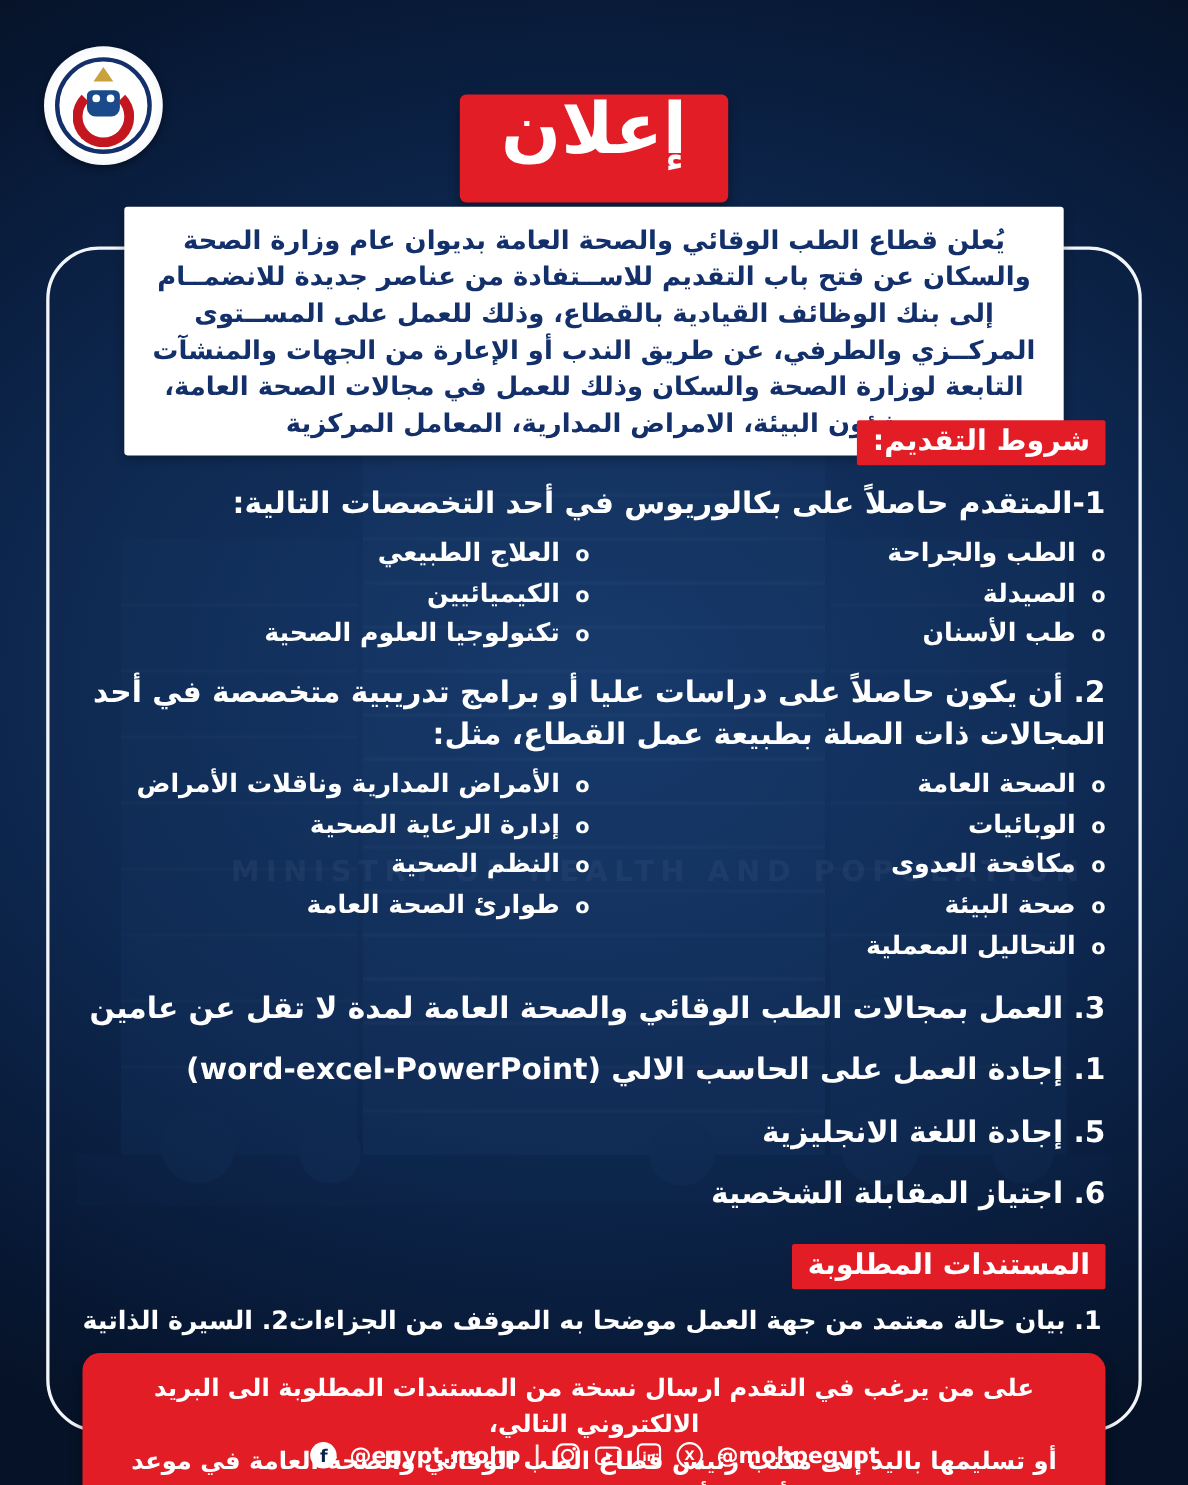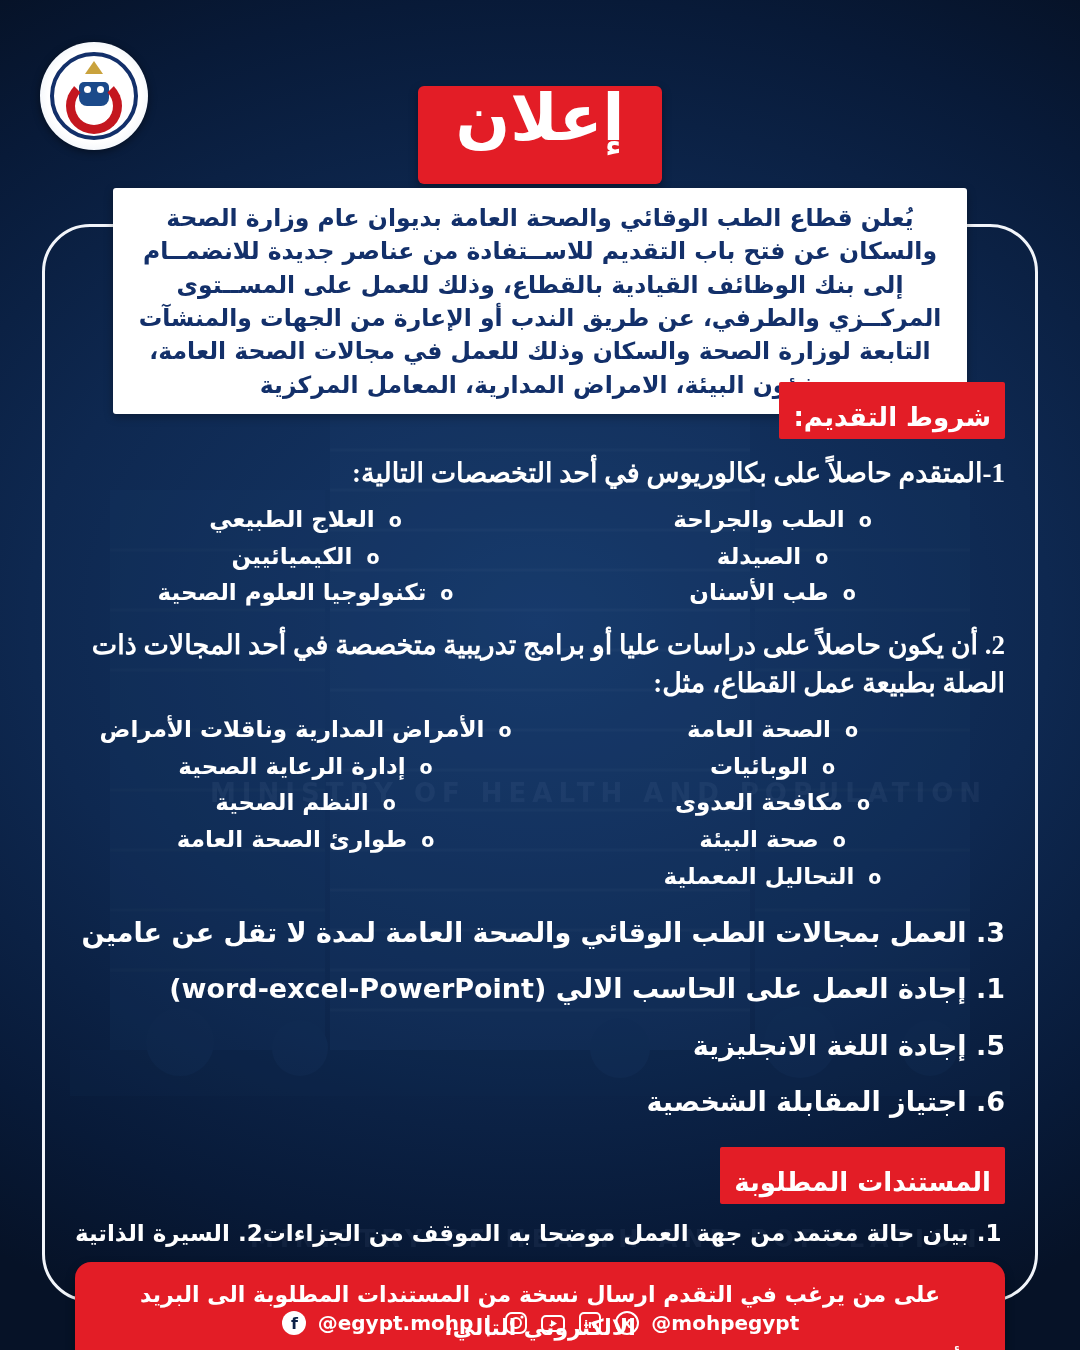--- a/index.html
+++ b/index.html
@@ -41,27 +41,27 @@
 
   
   .intro-card { position:absolute; left:113px; top:188px; width:854px; background:#ffffff;
     border-radius:3px; padding:14px 20px 12px; direction:rtl; box-shadow:0 3px 10px rgba(0,0,0,.3); }
   .intro-card p { color:#13306a; font-size:23.5px; font-weight:700; line-height:1.42; text-align:center; }
 
   
   .content { position:absolute; left:75px; top:382px; width:930px; direction:rtl; text-align:right; color:#fff; }
 
   .badge { display:inline-block; background:#e31d26; color:#fff; font-size:26px; font-weight:700;
-    padding:20px 14px 7px; border-radius:2px;text-align:center; }
-
-  .heading { font-size:27px; font-weight:700; margin:16px 0 8px; line-height:1.4;font-family:Liberation Serif, serif; }
+    padding:4px 14px 7px; border-radius:2px;text-align:center; }
+
+  .heading { font-size:27px; font-weight:700; margin:16px 0 8px; line-height:1.4; }
 
   .cols { display:flex; margin:2px 0 2px; }
   .col { list-style:none; width:50%; }
-  .col li { display:flex; gap:14px; align-items:baseline; font-size:23px; font-weight:700; line-height:1.6;justify-content:center; }
+  .col li { display:flex; gap:14px; align-items:baseline; font-size:23px; font-weight:700; line-height:1.6; }
   .col li::before { content:"o"; font-size:19px; font-weight:700; }
   .col-left { padding-right:4px; }
 
   .req-line { font-size:27px; font-weight:700; margin:20px 0 0; line-height:1.35; }
 
   .docs-badge-wrap { margin-top:26px; }
   .docs-row { display:flex; align-items:baseline; margin:16px 0 0; }
   .doc { font-size:23px; font-weight:700; }
   .doc1 { flex:1; text-align:left; }
   .doc2 { white-space:nowrap; }

